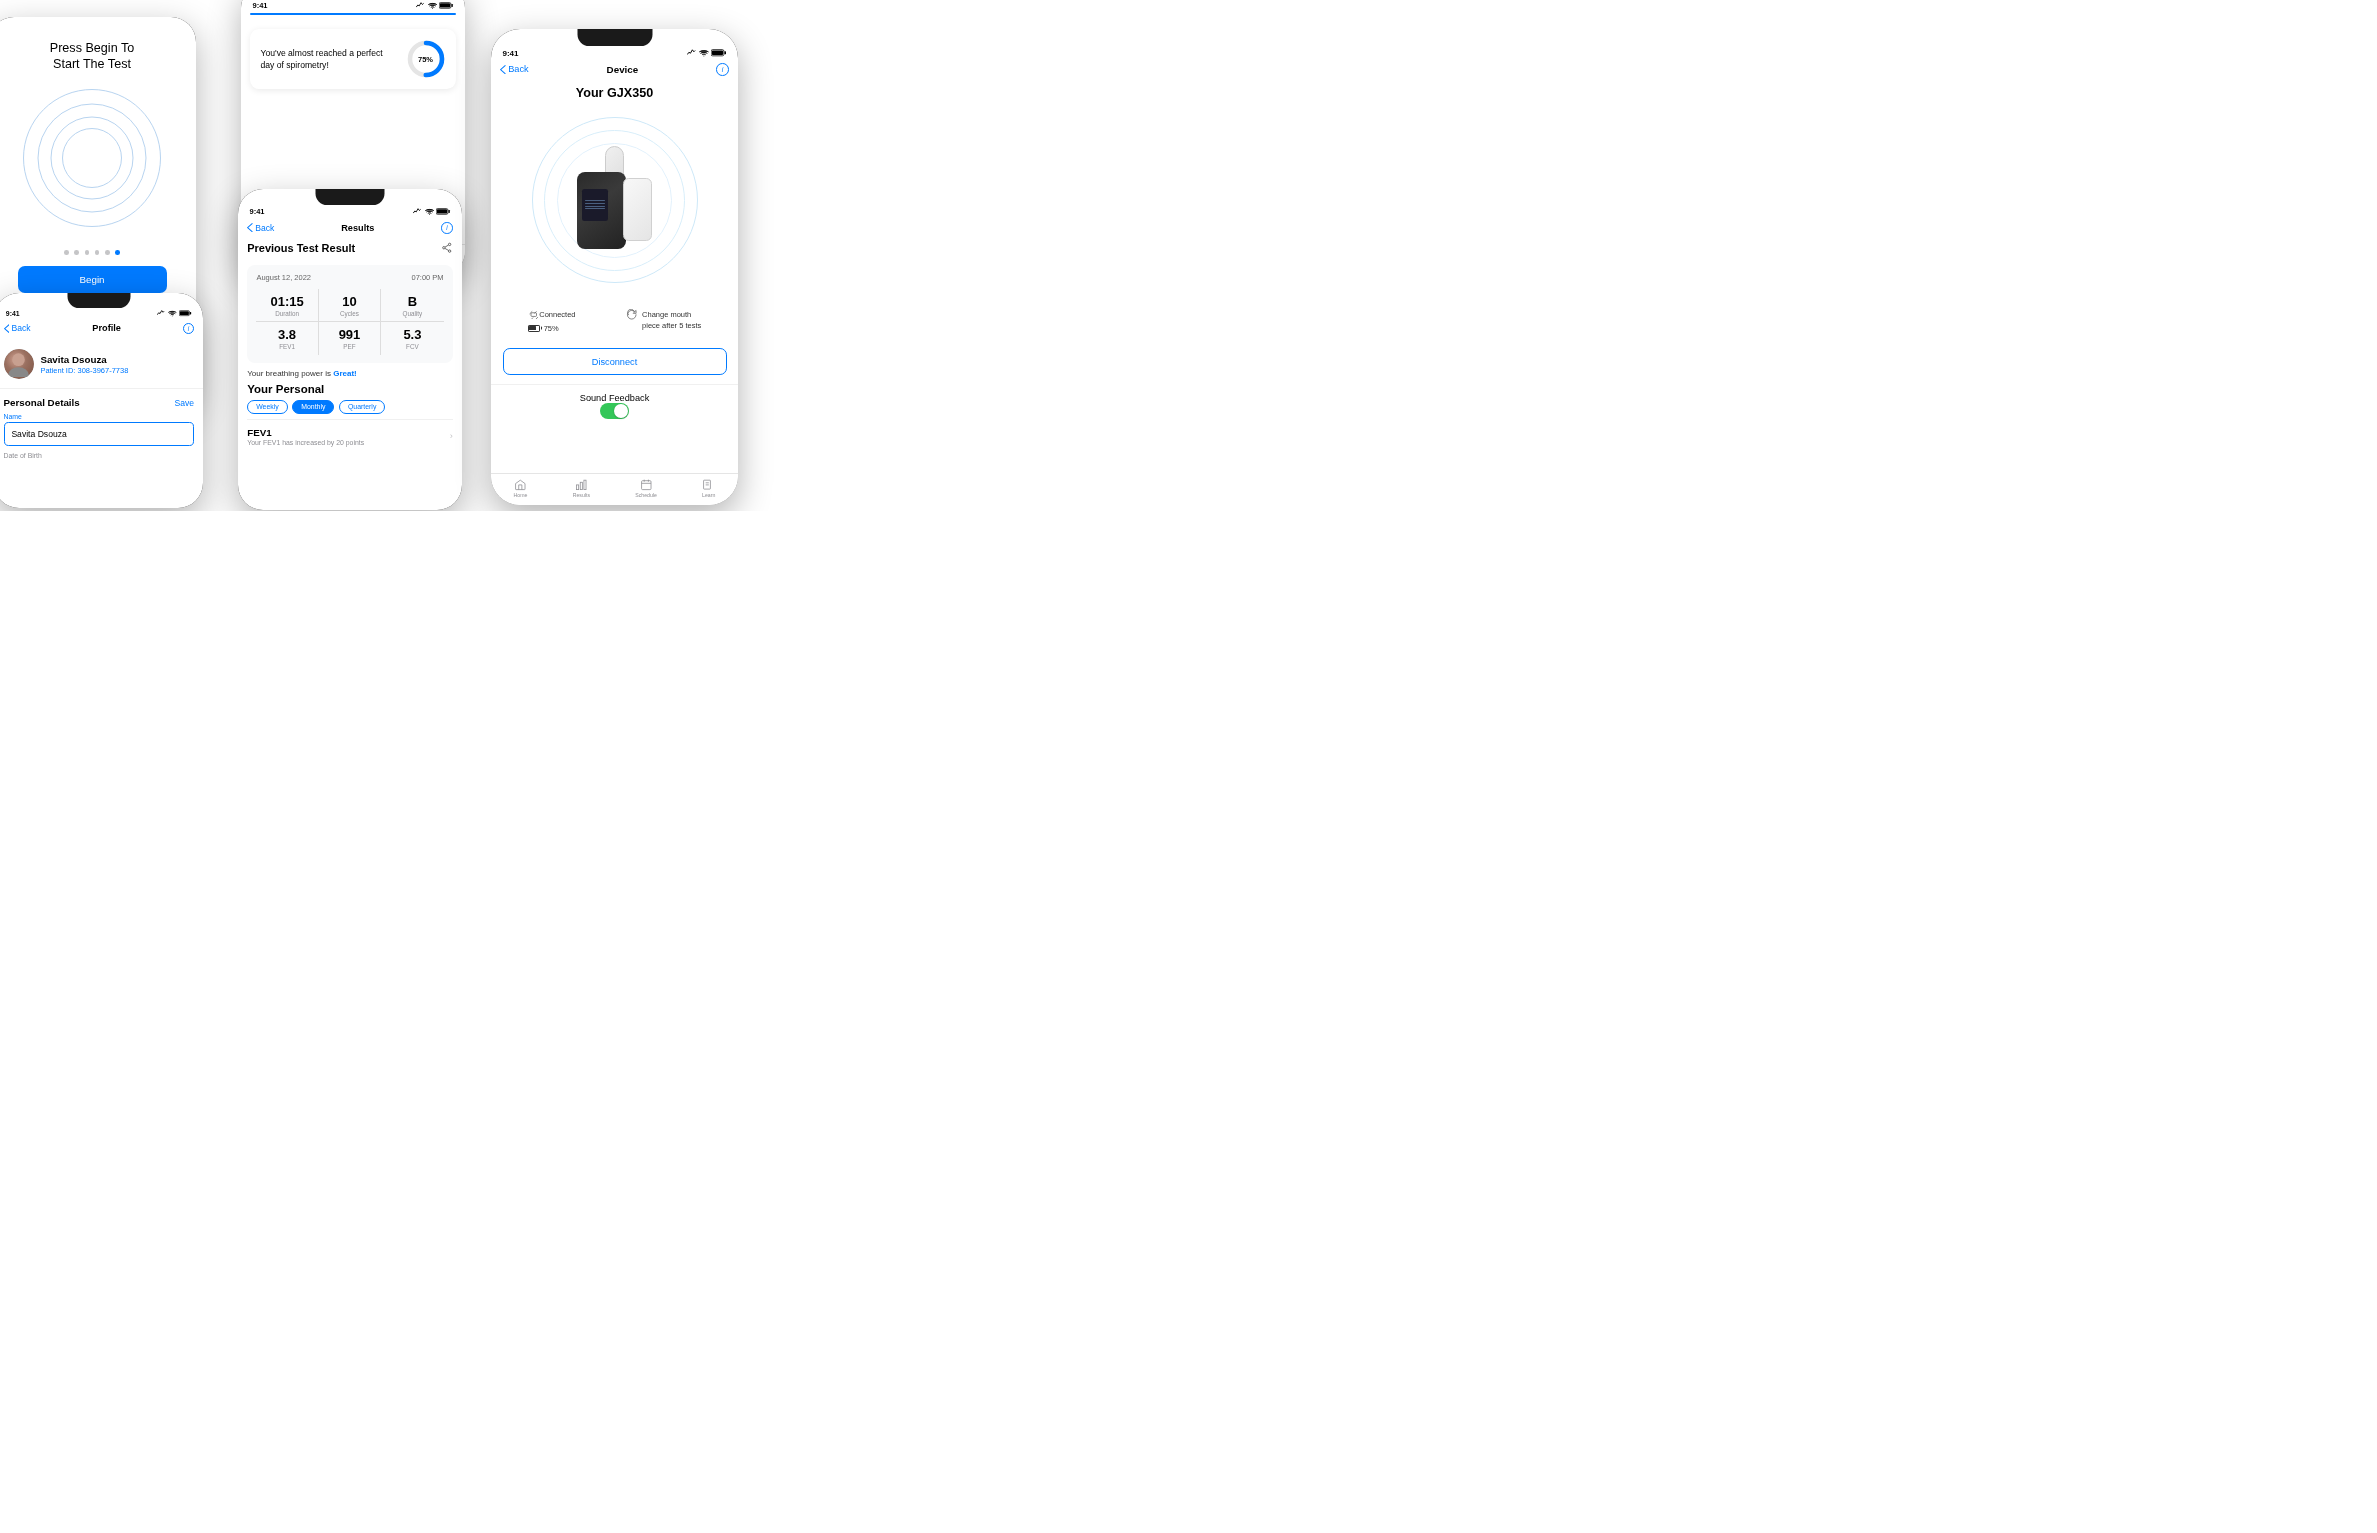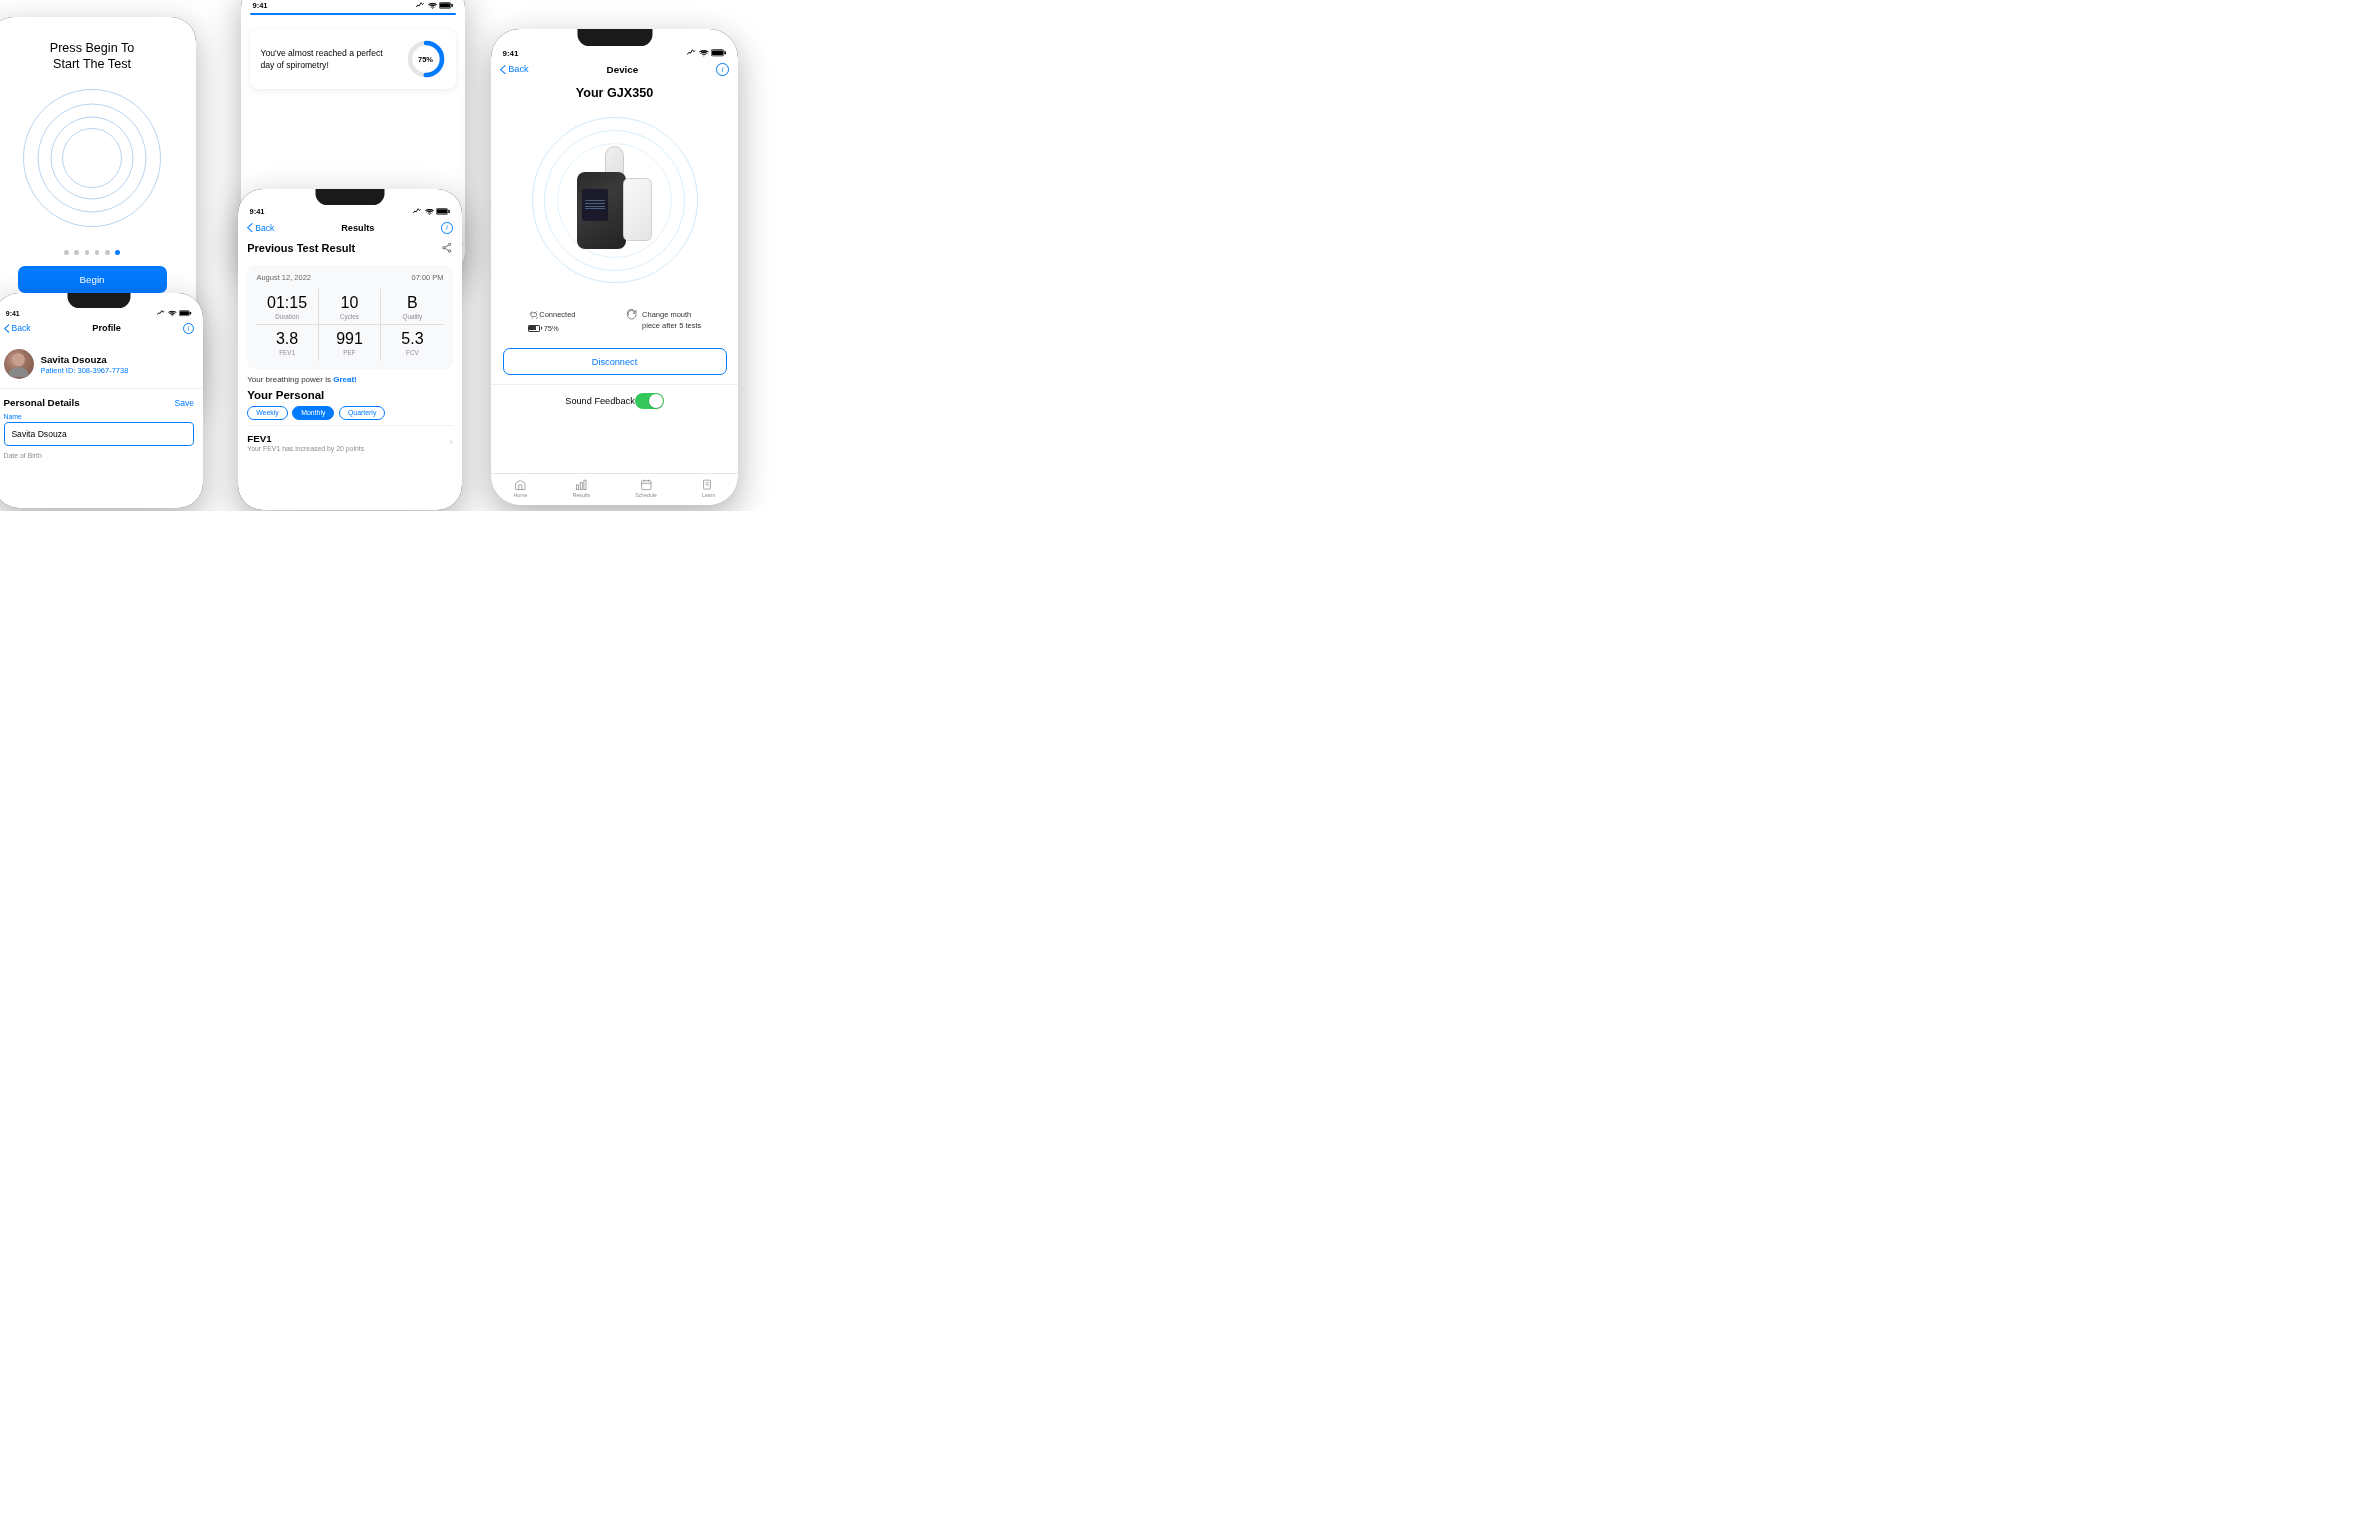--- a/index.html
+++ b/index.html
@@ -290,22 +290,22 @@
       align-items: center;
       padding: 4.6px 2.3px;
       border-right: 0.6px solid #ddd;
     }
 
     .metric-cell:last-child {
       border-right: none;
     }
 
     .metric-value {
-      font-size: 16px;
-      font-weight: 400;
+      font-size: 13px;
+      font-weight: 700;
       color: #000;
     }
 
     .metric-label {
       font-size: 6.3px;
       color: #8e8e93;
       margin-top: 1.1px;
     }
 
     .metric-divider {
@@ -527,24 +527,25 @@
       background: #fff;
       color: #007AFF;
       font-size: 9.2px;
       font-weight: 500;
       padding: 7.5px;
       text-align: center;
     }
 
     .sound-feedback-row {
       display: flex;
-      justify-content: center;
+      justify-content: flex-start;
       align-items: center;
       padding: 8px 11.5px;
       border-top: 0.6px solid #f0f0f0;
+      flex-direction: column;
     }
 
     .sound-label {
       font-size: 9.2px;
       color: #000;
     }
 
     .toggle-on {
       width: 29px;
       height: 16px;

